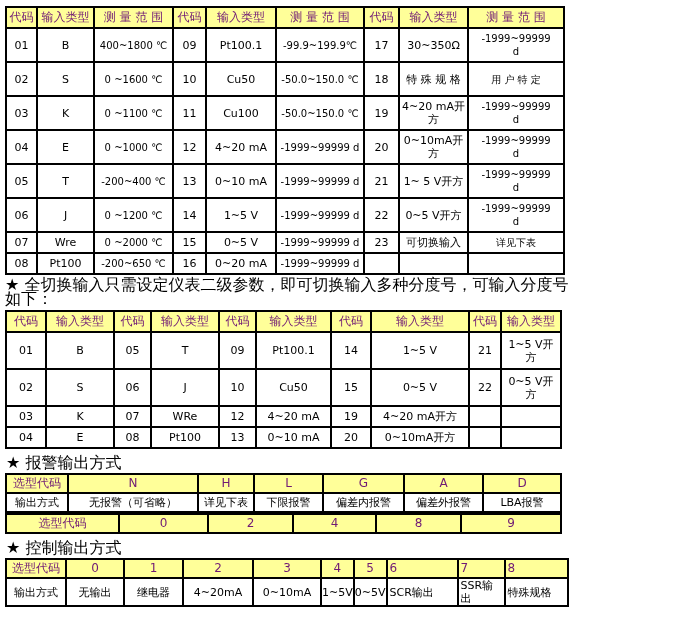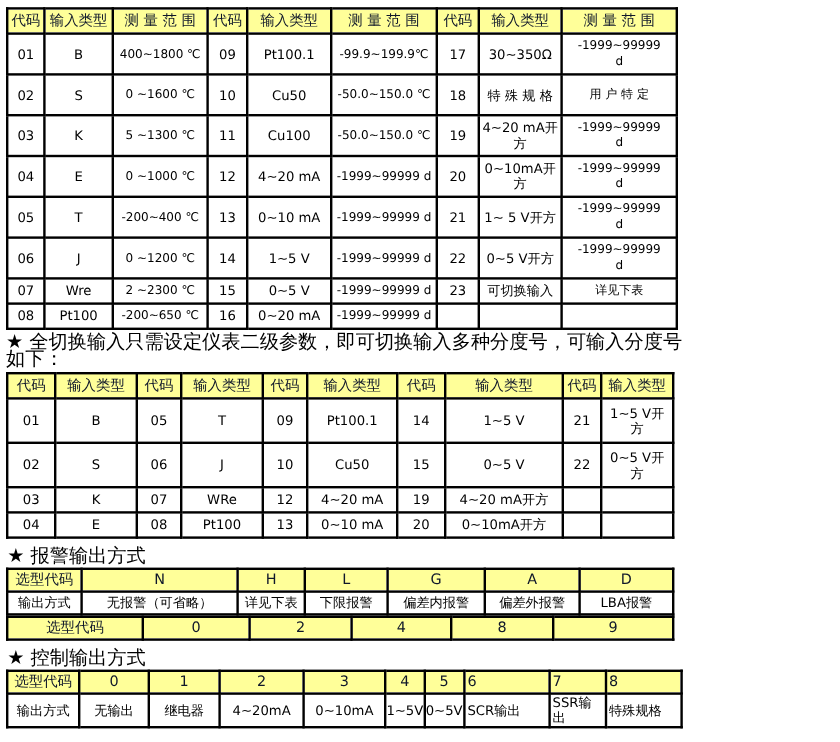--- a/index.html
+++ b/index.html
@@ -13,21 +13,21 @@
   td{
     border:2px solid #000;
     text-align:center;
     vertical-align:middle;
     font-size:11px;
     line-height:13px;
     padding:0;
     overflow:hidden;
     white-space:pre-line;
   }
-  tr.hd td{background:#ffff99;color:#0f172a;font-size:12px;}
+  tr.hd td{background:#ffff99;color:#701a75;font-size:12px;}
   
   #t1 thead tr{height:21px;}
   #t1 tbody tr{height:34px;}
   #t1 tbody tr:nth-child(n+7){height:21px;}
   #t1 td:nth-child(3),#t1 td:nth-child(6),#t1 td:nth-child(9){font-size:10px;}
   #t1 tr.hd td{font-size:12px;}
   
   #t2 thead tr{height:21px;}
   #t2 tbody tr{height:37px;}
   #t2 tbody tr:nth-child(n+3){height:21px;}
@@ -88,21 +88,21 @@
           <td>10</td>
           <td>Cu50</td>
           <td>-50.0~150.0 ℃</td>
           <td>18</td>
           <td>特 殊 规 格</td>
           <td>用 户 特 定</td>
         </tr>
         <tr>
           <td>03</td>
           <td>K</td>
-          <td>5 ~1300 ℃</td>
+          <td>0 ~1100 ℃</td>
           <td>11</td>
           <td>Cu100</td>
           <td>-50.0~150.0 ℃</td>
           <td>19</td>
           <td>4~20 mA开方</td>
           <td>-1999~99999
 d</td>
         </tr>
         <tr>
           <td>04</td>
@@ -136,21 +136,21 @@
           <td>1~5 V</td>
           <td>-1999~99999 d</td>
           <td>22</td>
           <td>0~5 V开方</td>
           <td>-1999~99999
 d</td>
         </tr>
         <tr>
           <td>07</td>
           <td>Wre</td>
-          <td>2 ~2300 ℃</td>
+          <td>0 ~2000 ℃</td>
           <td>15</td>
           <td>0~5 V</td>
           <td>-1999~99999 d</td>
           <td>23</td>
           <td>可切换输入</td>
           <td>详见下表</td>
         </tr>
         <tr>
           <td>08</td>
           <td>Pt100</td>

